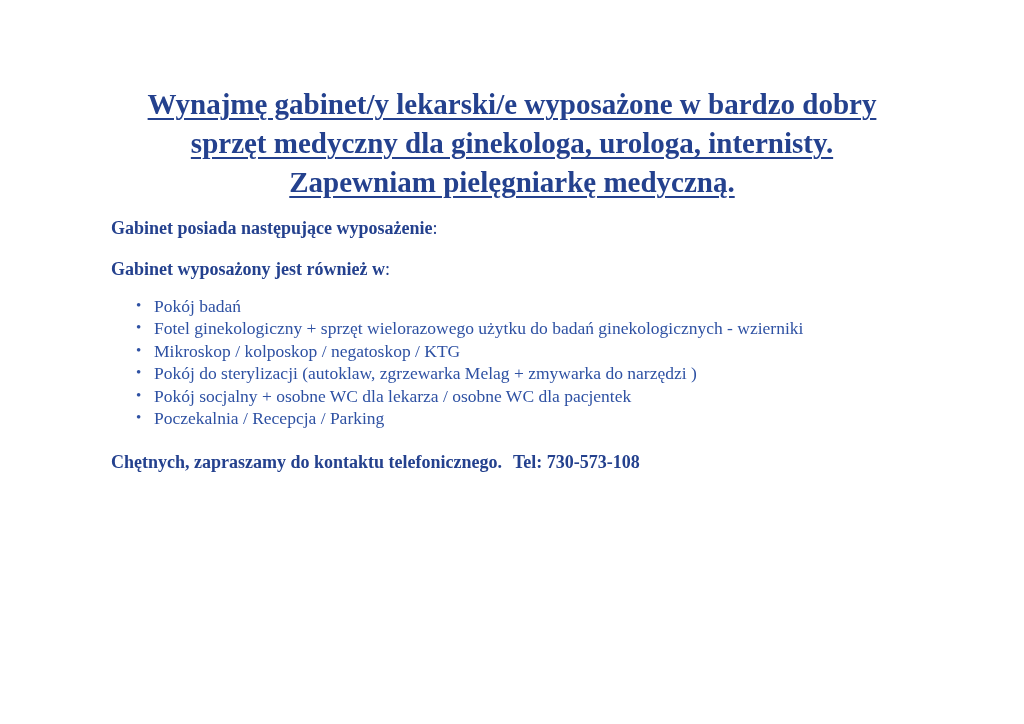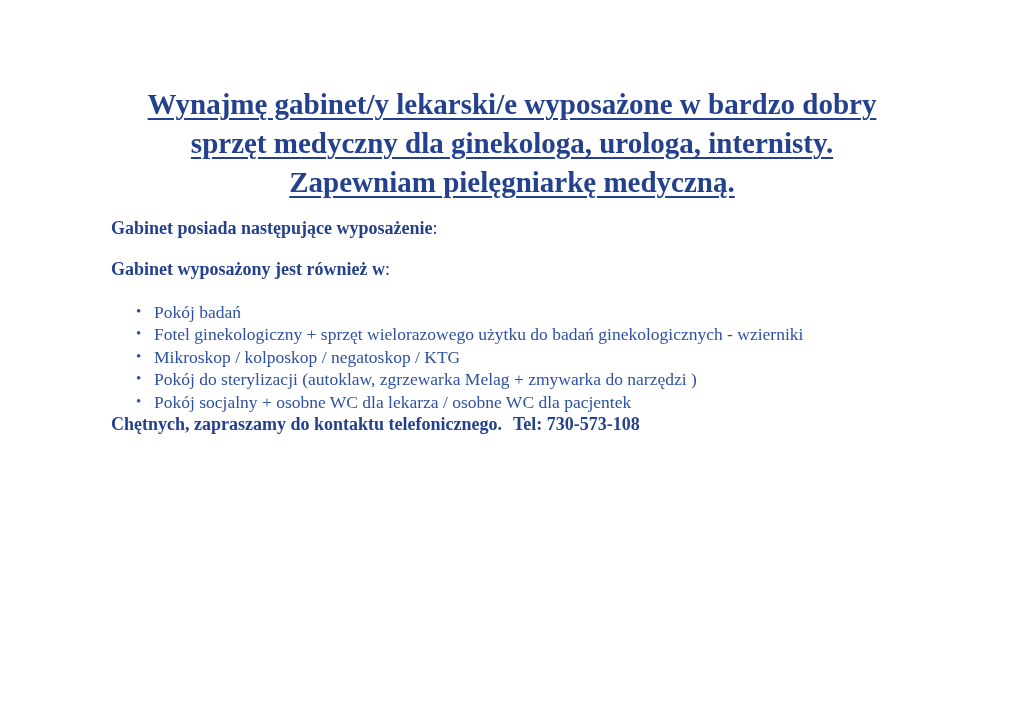--- a/index.html
+++ b/index.html
@@ -45,21 +45,21 @@
   .sec1-heading { margin-top: 15px; }
   .sec2-heading { margin-top: 19px; }
   ul.bullets {
     list-style: none;
     margin: 0;
     padding: 0;
     font-size: 17.5px;
     line-height: 22.4px;
   }
   ul.bullets.first-list { margin-top: 18px; }
-  ul.bullets.second-list { margin-top: 21px; }
+  ul.bullets.second-list { margin-top: 15px; }
   li.b1 {
     position: relative;
     padding-left: 43px;
   }
   li.b1::before {
     content: "\2022";
     position: absolute;
     left: 25px;
     top: -1px;
     font-size: 15px;
@@ -80,20 +80,21 @@
   .area-note {
     margin-top: 19px;
     font-size: 17.5px;
     line-height: 22px;
   }
   .area-note sup {
     font-size: 11px;
     line-height: 0;
   }
   .contact-line {
+    margin-top: 22px;
     color: #24418e;
     font-weight: bold;
     font-size: 18px;
     line-height: 22px;
   }
   .contact-line .phone {
     margin-left: 11px;
   }
 </style>
 </head>
@@ -113,20 +114,21 @@
 
 
     <div class="section-heading sec2-heading"><span>Gabinet wyposażony jest również w</span><span class="colon">:</span></div>
 
     <ul class="bullets second-list">
       <li class="b1">Pokój badań</li>
       <li class="b1">Fotel ginekologiczny + sprzęt wielorazowego użytku do badań ginekologicznych - wzierniki</li>
       <li class="b1">Mikroskop / kolposkop / negatoskop / KTG</li>
       <li class="b1">Pokój do sterylizacji (autoklaw, zgrzewarka Melag + zmywarka do narzędzi )</li>
       <li class="b1">Pokój socjalny + osobne WC dla lekarza / osobne WC dla pacjentek</li>
+      <li class="b1">Poczekalnia / Recepcja / Parking</li>
     </ul>
 
 
     <div class="contact-line"><span>Chętnych, zapraszamy do kontaktu telefonicznego.</span><span class="phone">Tel: 730-573-108</span></div>
 
   </div>
 
 </div>
 
 </body></html>

